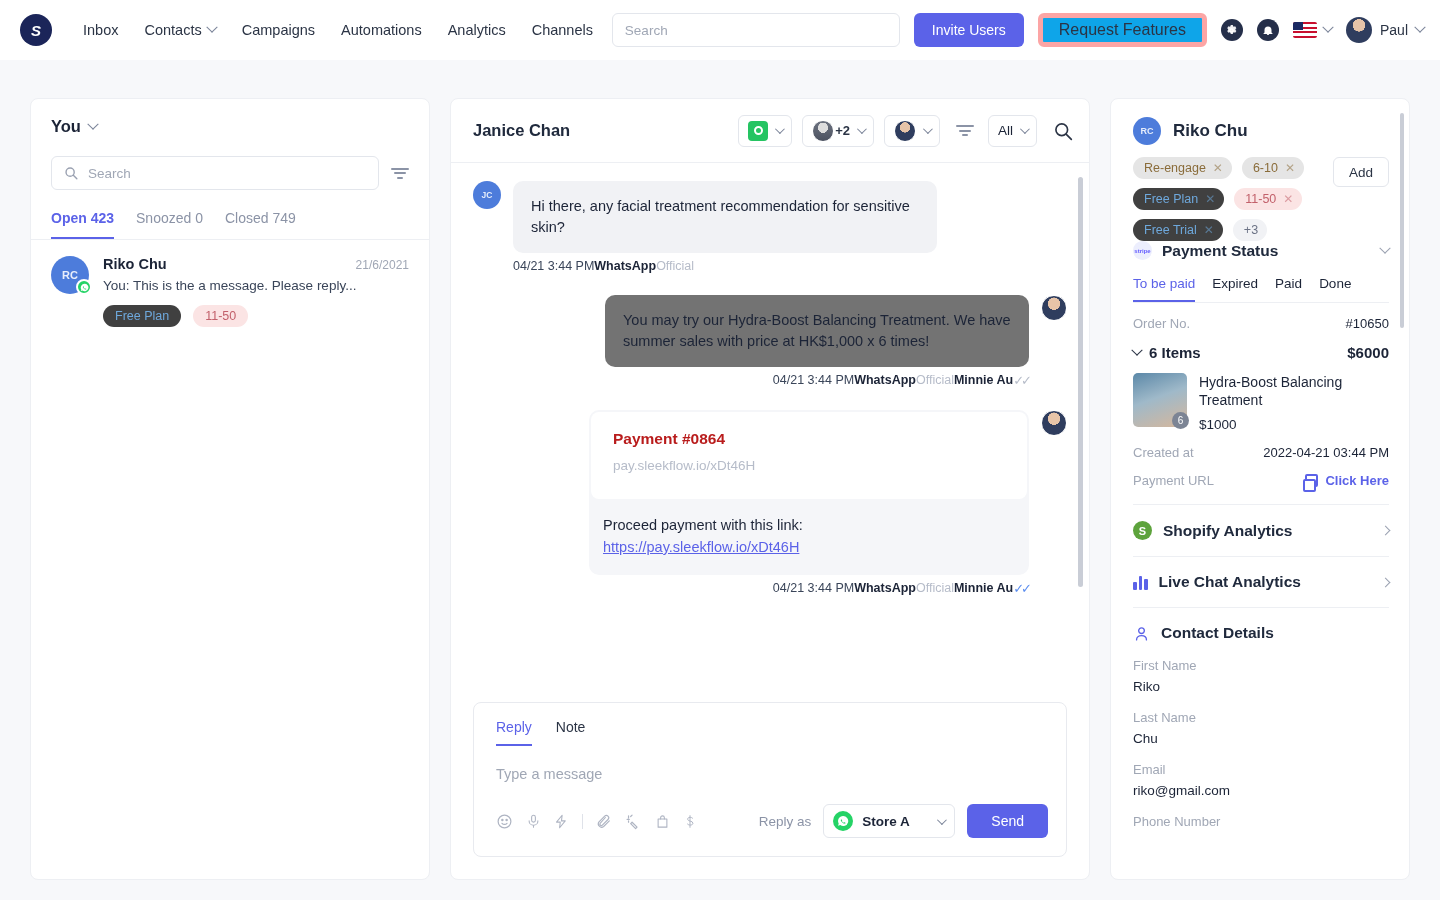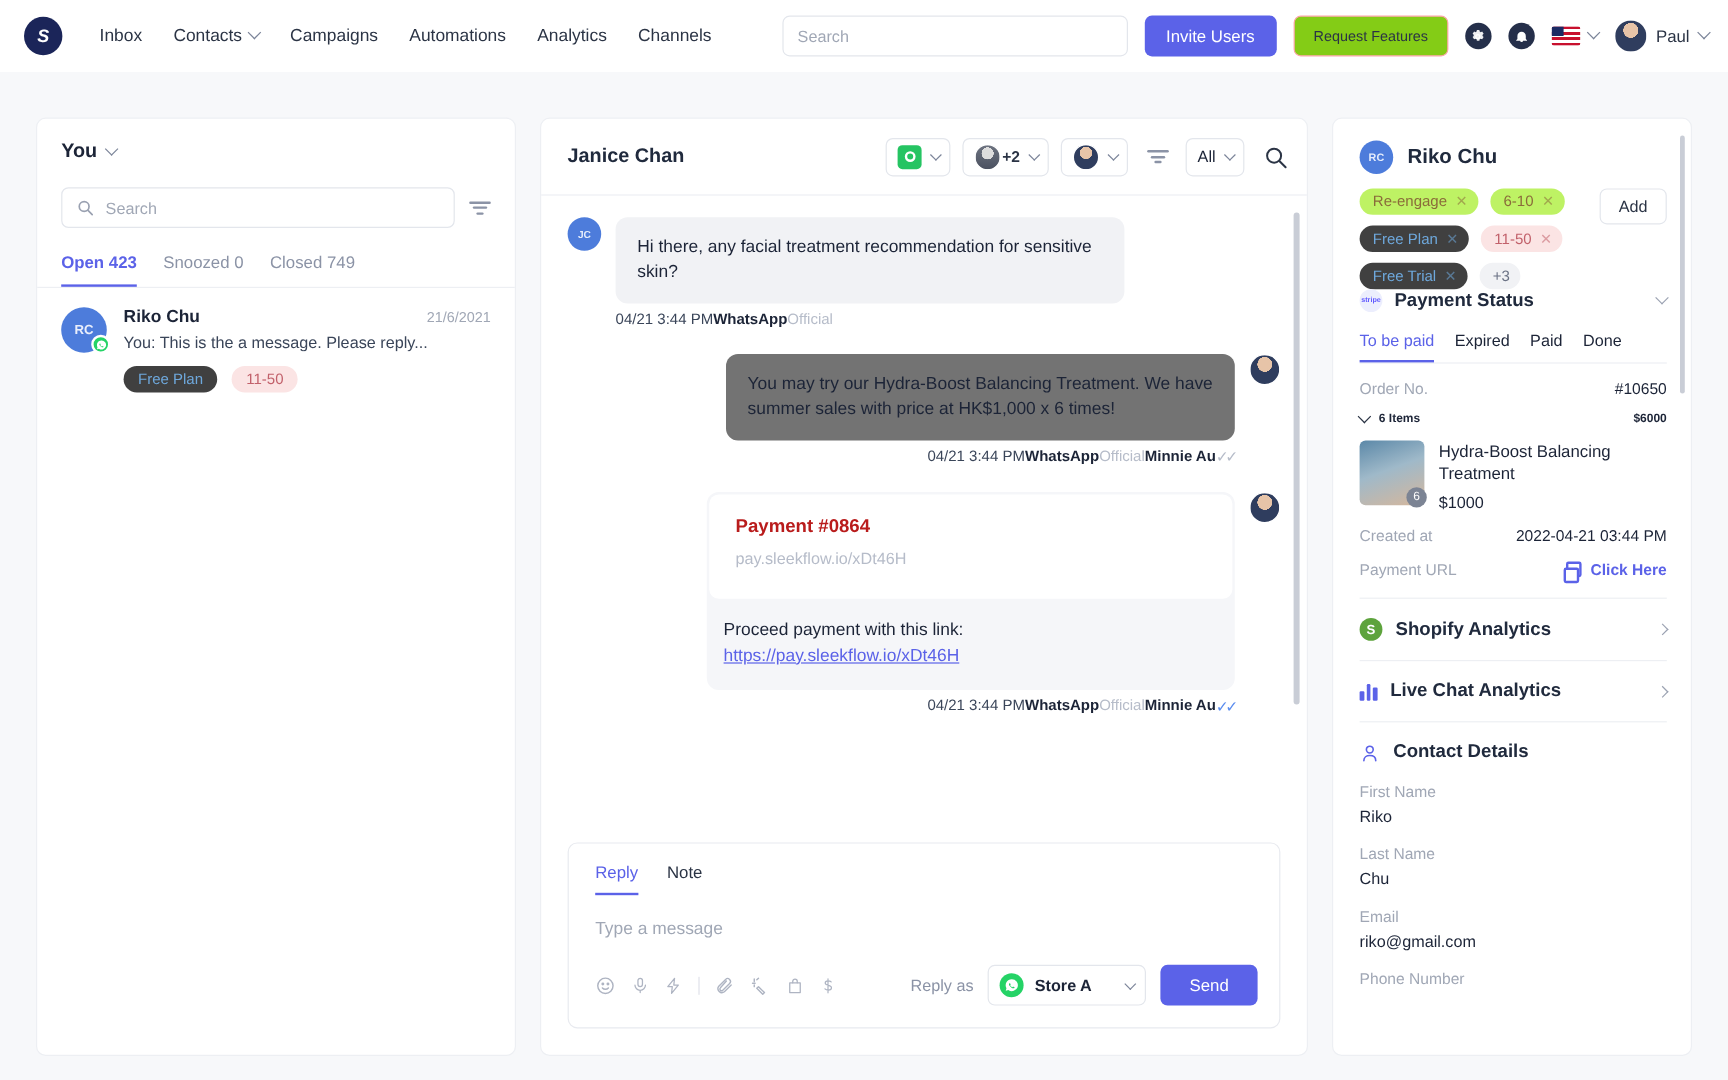--- a/index.html
+++ b/index.html
@@ -44,22 +44,22 @@
     width: 288px; height: 34px; border: 1px solid #e3e6ec; border-radius: 6px;
     background: #fff; display: flex; align-items: center; padding: 0 12px;
     font-size: 13.5px; color: #a0a7b5;
   }
   .btn-primary {
     background: #5b62e8; color: #fff; border: none; border-radius: 6px;
     height: 34px; padding: 0 18px; font-size: 14px; cursor: pointer;
     font-family: inherit;
   }
   .btn-ghost {
-    background: #84cc16; color: #2b3445; border: 1px solid #fca5a5; border-radius: 6px;
-    height: 34px; padding: 0 16px; font-size: 12px; cursor: pointer;
+    background: #0ea5e9; color: #2b3445; border: 5px solid #fca5a5; border-radius: 6px;
+    height: 34px; padding: 0 16px; font-size: 16px; cursor: pointer;
     font-family: inherit;
   }
   .circ-icon {
     width: 22px; height: 22px; border-radius: 50%;
     background: #252f4a; color: #fff; display: flex;
     align-items: center; justify-content: center; cursor: pointer;
   }
   .flag {
     width: 24px; height: 16px; border-radius: 2px; overflow: hidden;
     position: relative; background: #fff; flex: none;
@@ -115,21 +115,21 @@
   }
   .conv-body { flex:1; min-width:0; }
   .conv-top { display:flex; justify-content:space-between; align-items:baseline; }
   .conv-name { font-size:14.5px; font-weight:bold; color:#1c2437; }
   .conv-date { font-size:12px; color:#a0a7b5; }
   .conv-msg { font-size:13.5px; color:#3a4559; margin-top:6px; white-space:nowrap; overflow:hidden; text-overflow:ellipsis; }
   .conv-tags { display:flex; gap:12px; margin-top:12px; }
   .tag { border-radius:12px; padding:4px 12px; font-size:12.5px; white-space:nowrap; }
   .tag-blue { background:#404040; color:#6ea8dc; }
   .tag-pink { background:#fbe4e4; color:#c2616b; }
-  .tag-yellow { background:#bef264; color:#8a6c3a; }
+  .tag-yellow { background:#e5e5e5; color:#8a6c3a; }
   .tag-grey { background:#f1f2f5; color:#6b7285; }
 
   
   .center { width: 640px; height: 782px; display:flex; flex-direction:column; }
   .chat-head {
     height:64px; display:flex; align-items:center; padding:0 16px 0 22px;
     border-bottom:1px solid #edeff3; gap:10px;
   }
   .chat-title { font-size:16.5px; font-weight:bold; flex:1; }
   .pill {
@@ -238,21 +238,21 @@
   .bars { display:flex; align-items:flex-end; gap:2px; height:15px; }
   .bars i { width:3.5px; background:#5b62e8; border-radius:1px; display:block; }
   .chev-r { width:7px; height:7px; border-top:1.6px solid #9aa1b1; border-right:1.6px solid #9aa1b1; transform:rotate(45deg);}
   .chev-d { width:8px; height:8px; border-right:1.6px solid #9aa1b1; border-bottom:1.6px solid #9aa1b1; transform:rotate(45deg) translate(-2px,-2px);}
   .ptabs { display:flex; gap:17px; margin-top:16px; border-bottom:1px solid #edeff3; }
   .ptab { font-size:13.5px; padding-bottom:9px; cursor:pointer; color:#1c2437; white-space:nowrap;}
   .ptab.active { color:#5b62e8; border-bottom:2.5px solid #5b62e8; }
   .kv { display:flex; justify-content:space-between; align-items:center; margin-top:13px; font-size:13px; }
   .kv .k { color:#a0a7b5; }
   .kv .v { color:#1c2437; }
-  .kv.bold .k, .kv.bold .v { color:#1c2437; font-weight:bold; font-size:10px; }
+  .kv.bold .k, .kv.bold .v { color:#1c2437; font-weight:bold; font-size:15px; }
   .item-row { display:flex; gap:12px; margin-top:12px; }
   .item-thumb {
     width:54px; height:54px; border-radius:5px; flex:none; position:relative;
     background: linear-gradient(160deg,#5b88a8 0%,#9fb9c9 45%,#d6b79c 100%);
   }
   .item-thumb .qty {
     position:absolute; right:-2px; bottom:-2px; width:17px; height:17px; border-radius:50%;
     background:#7c8494; color:#fff; font-size:10px; display:flex; align-items:center; justify-content:center;
   }
   .item-name { font-size:14px; line-height:1.3; color:#1c2437; }

